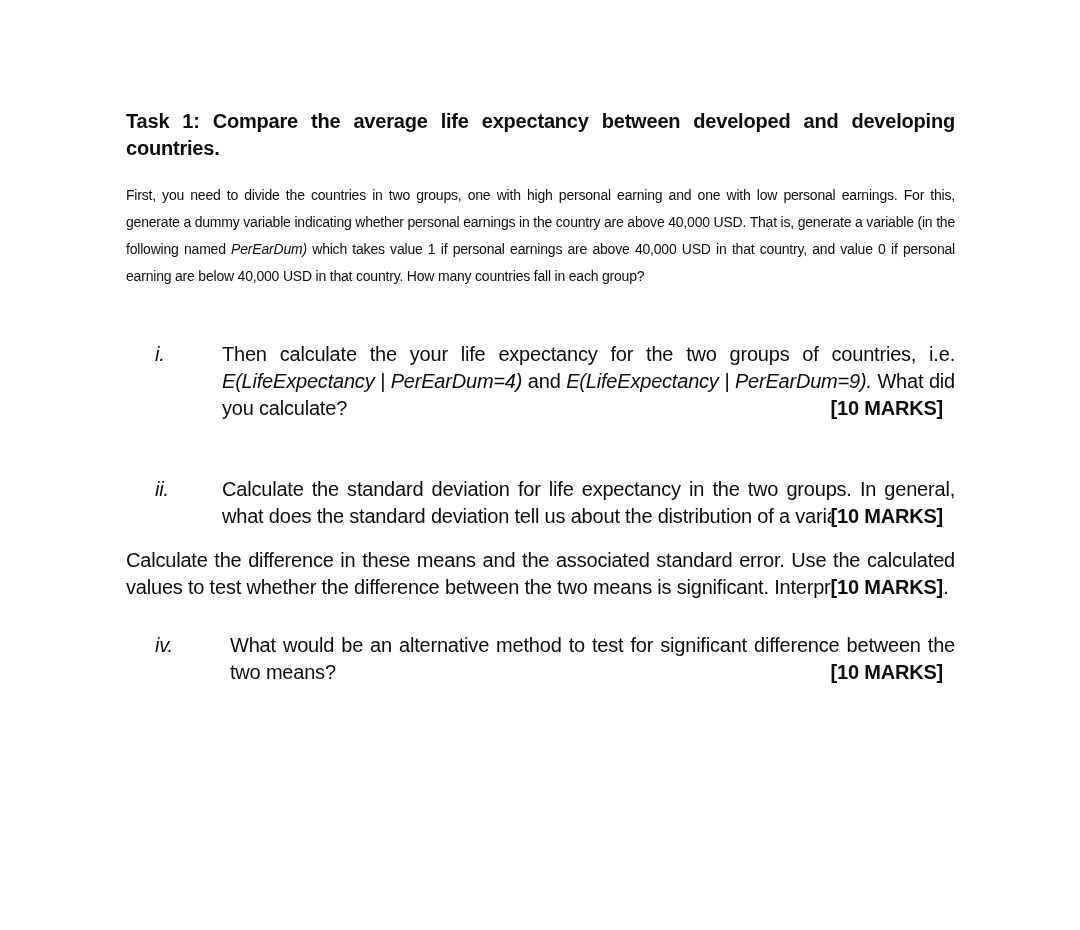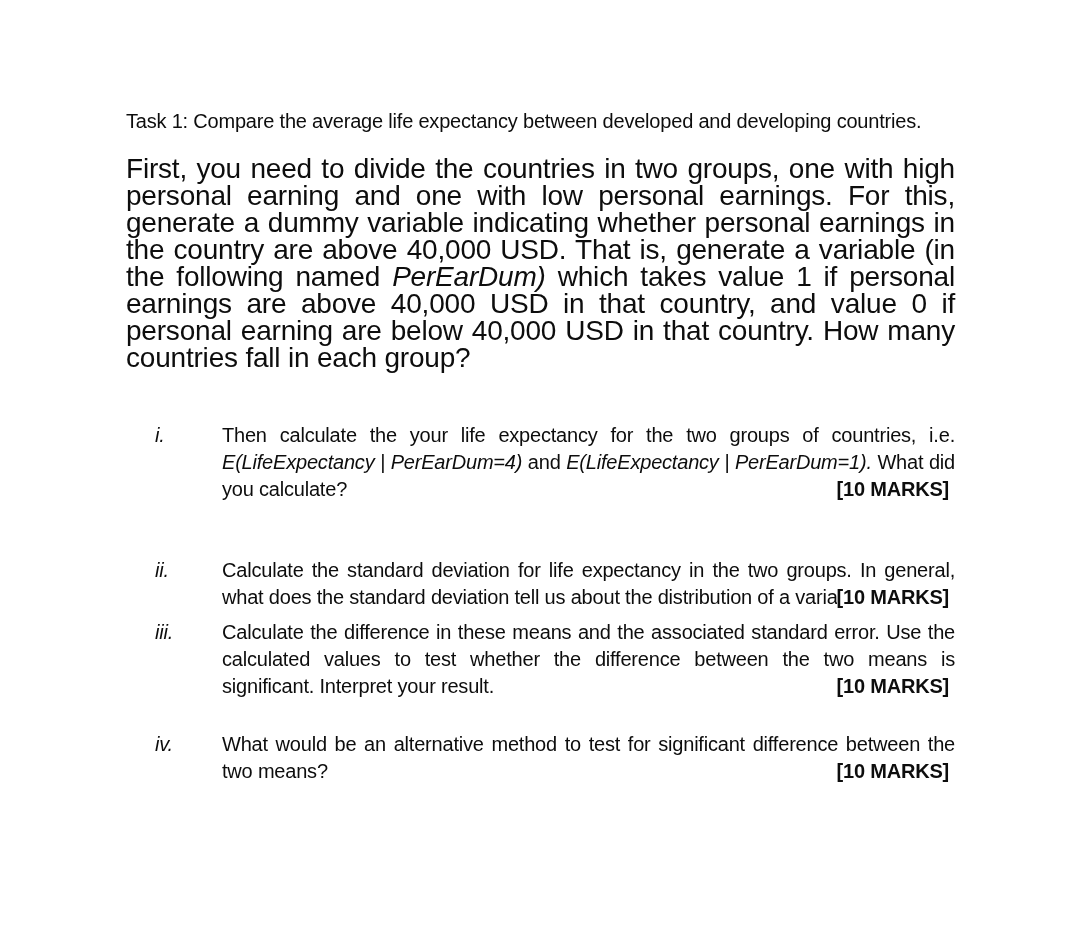--- a/index.html
+++ b/index.html
@@ -15,57 +15,57 @@
     box-sizing: border-box;
     width: 1080px;
     height: 930px;
     padding: 108px 125px 0 126px;
     background: #ffffff;
   }
   .title {
     margin: 0 0 20px 0;
     font-size: 20px;
     line-height: 27px;
-    font-weight: 400;
+    font-weight: 700;
     letter-spacing: -0.2px;
     text-align: justify;
   }
   .intro {
     margin: 0 0 51px 0;
-    font-size: 28px;
+    font-size: 14px;
     line-height: 27px;
     letter-spacing: -0.2px;
     text-align: justify;
   }
   .qlist { margin: 0; padding: 0; }
   .item { display: flex; }
   .item-0 { margin-bottom: 54px; }
-  .item-1 { margin-bottom: 8px; justify-content: space-between; }
+  .item-1 { margin-bottom: 17px; justify-content: space-between; }
   .item-2 { margin-bottom: 31px; }
-  .item-3 { margin-bottom: 0; }
+  .item-3 { margin-bottom: 0; gap: 8px; }
   .marker {
     flex: 0 0 67px;
     margin-left: 29px;
     font-size: 20px;
     line-height: 27px;
     font-style: italic;
     letter-spacing: -0.2px;
   }
   .qbody {
     flex: 1;
     position: relative;
     font-size: 20px;
     line-height: 27px;
     letter-spacing: -0.2px;
     text-align: justify;
   }
   .qbody i, .intro i { font-style: italic; }
   .marks {
     position: absolute;
-    right: 6px;
+    right: 12px;
     bottom: 0;
     font-weight: 700;
     font-style: normal;
     white-space: nowrap;
     background: #ffffff;
   }
 </style>
 </head>
 <body>
 
@@ -73,35 +73,34 @@
 
   <h1 class="title">Task 1: Compare the average life expectancy between developed and developing countries.</h1>
 
   <p class="intro"><span>First, you need to divide the countries in two groups, one with high personal earning and one with low personal earnings. For this, generate a dummy variable indicating whether personal earnings in the country are above 40,000 USD. That is, generate a variable (in the following named </span><i>PerEarDum)</i><span> which takes value 1 if personal earnings are above 40,000 USD in that country, and value 0 if personal earning are below 40,000 USD in that country. How many countries fall in each group?</span></p>
 
   <div class="qlist">
 
     <div class="item item-0">
       <div class="marker">i.</div>
       <div class="qbody">
-        <span><span>Then calculate the your life expectancy for the two groups of countries, i.e. </span><i>E(LifeExpectancy | PerEarDum=4)</i><span> and </span><i>E(LifeExpectancy | PerEarDum=1).</i><span> What did you calculate?</span></span>
+        <span><span>Then calculate the your life expectancy for the two groups of countries, i.e. </span><i>E(LifeExpectancy | PerEarDum=4)</i><span> and </span><i>E(LifeExpectancy | PerEarDum=9).</i><span> What did you calculate?</span></span>
         <span class="marks">[10 MARKS]</span>
       </div>
     </div>
 
     <div class="item item-1">
       <div class="marker">ii.</div>
       <div class="qbody">
         <span><span>Calculate the standard deviation for life expectancy in the two groups. In general, what does the standard deviation tell us about the distribution of a variable?</span></span>
         <span class="marks">[10 MARKS]</span>
       </div>
     </div>
 
     <div class="item item-2">
-      <div class="marker">iii.</div>
       <div class="qbody">
         <span><span>Calculate the difference in these means and the associated standard error. Use the calculated values to test whether the difference between the two means is significant. Interpret your result.</span></span>
         <span class="marks">[10 MARKS]</span>
       </div>
     </div>
 
     <div class="item item-3">
       <div class="marker">iv.</div>
       <div class="qbody">
         <span><span>What would be an alternative method to test for significant difference between the two means?</span></span>

